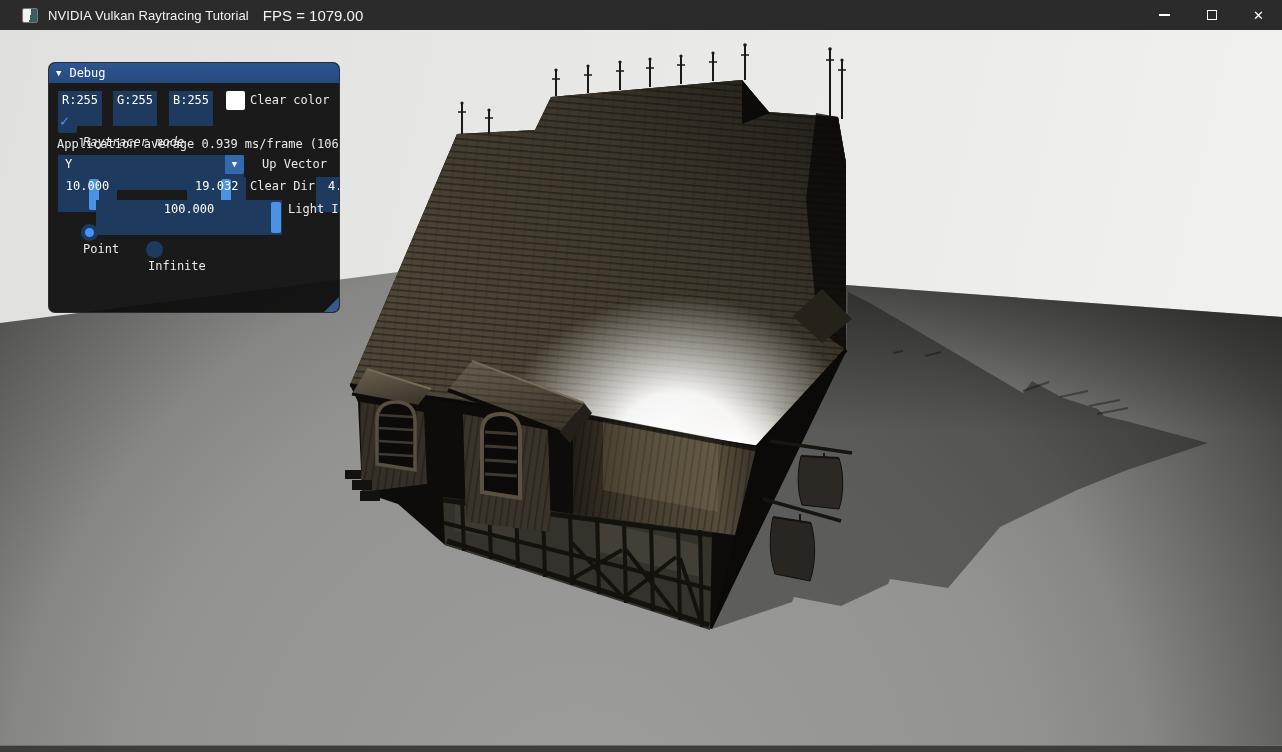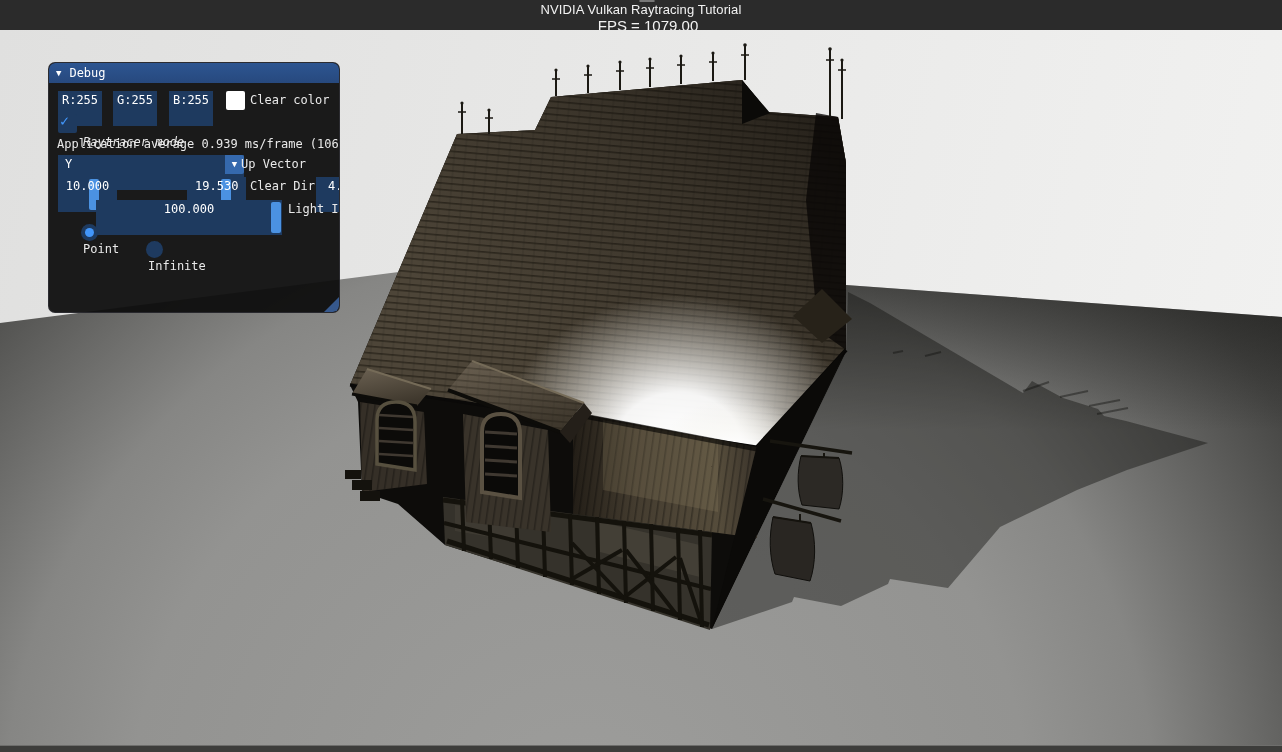--- a/index.html
+++ b/index.html
@@ -7,21 +7,21 @@
     --panel-bg:rgba(13,13,13,0.94); --panel-header:#2d5591;
     --frame-bg:#1e3a5f; --accent:#4296fa; --arrow-btn:#3569ad;
     --panel-fg:#e9e9e9;
   }
   *{margin:0;padding:0;box-sizing:border-box;}
   html,body{width:1282px;height:752px;overflow:hidden;background:#000;}
   .app{position:relative;width:1282px;height:752px;font-family:"Liberation Sans",sans-serif;}
 
   
   .titlebar{position:absolute;left:0;top:0;width:1282px;height:30px;
-    background:var(--titlebar-bg);display:flex;align-items:center;color:var(--titlebar-fg);flex-direction:column;}
+    background:var(--titlebar-bg);display:flex;align-items:center;color:var(--titlebar-fg);}
   .app-icon{width:16px;height:15px;margin-left:22px;margin-right:10px;border:1px solid #777;
     border-radius:2px;background:linear-gradient(100deg,#f2f2f0 52%,#3d5c5c 52%);}
   .title-text{font-size:13px;letter-spacing:.1px;}
   .fps-text{font-size:15px;margin-left:14px;}
   .win-controls{margin-left:auto;display:flex;height:30px;}
   .win-btn{width:47px;height:30px;display:flex;align-items:center;justify-content:center;color:#fff;}
   .glyph-min{width:11px;height:1.5px;background:#fff;}
   .glyph-max{width:10px;height:10px;border:1.2px solid #fff;}
   .glyph-close{font-size:13px;line-height:1;font-family:"DejaVu Sans",sans-serif;}
 
@@ -318,31 +318,31 @@
       <span class="rowlabel abs" style="left:34px;font-style:italic;">Raytracer mode</span>
     </div>
 
     <div class="prow" style="left:8px;top:72px;width:300px;">Application average 0.939 ms/frame (1064</div>
 
     <div class="prow" style="left:0;top:92px;width:100%;">
       <div class="frame combo abs" style="left:9px;">
         <div class="combo-value">Y</div>
         <div class="combo-arrow">▼</div>
       </div>
-      <span class="rowlabel abs" style="left:192px;">Up Vector</span>
+      <span class="rowlabel abs" style="left:213px;">Up Vector</span>
     </div>
 
     <div class="prow" style="left:0;top:114px;width:100%;">
       <div class="frame dragf abs" style="left:9px;">
         <div class="grab" style="left:31px;"></div>
         <span>10.000</span>
       </div>
       <div class="frame dragf abs" style="left:72px;">
         <div class="grab" style="left:34px;"></div>
-        <span>19.530</span>
+        <span>19.032</span>
       </div>
       <div class="frame dragf abs" style="left:135px;">
         
         <span>4.681</span>
       </div>
       <span class="rowlabel abs" style="left:201px;">Clear Dir</span>
     </div>
 
     <div class="prow" style="left:0;top:137px;width:100%;margin-left:38px;">
       <div class="frame sliderw abs" style="left:9px;">

